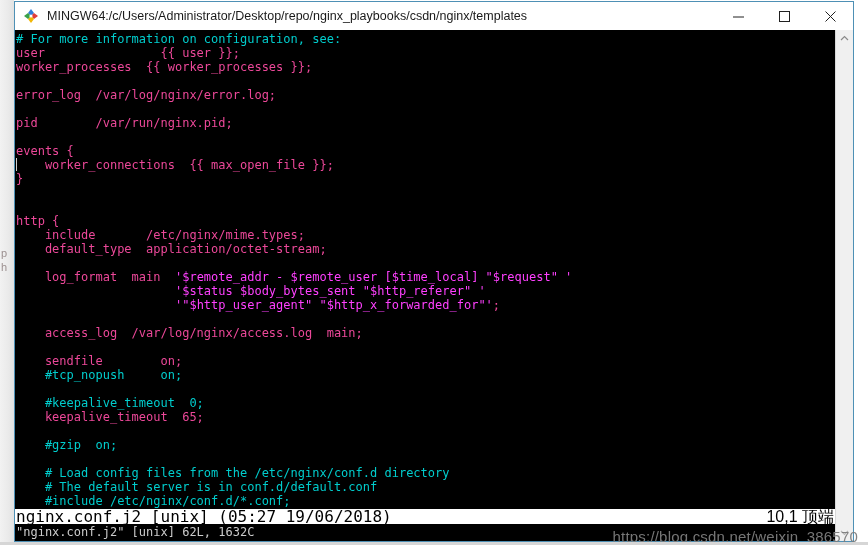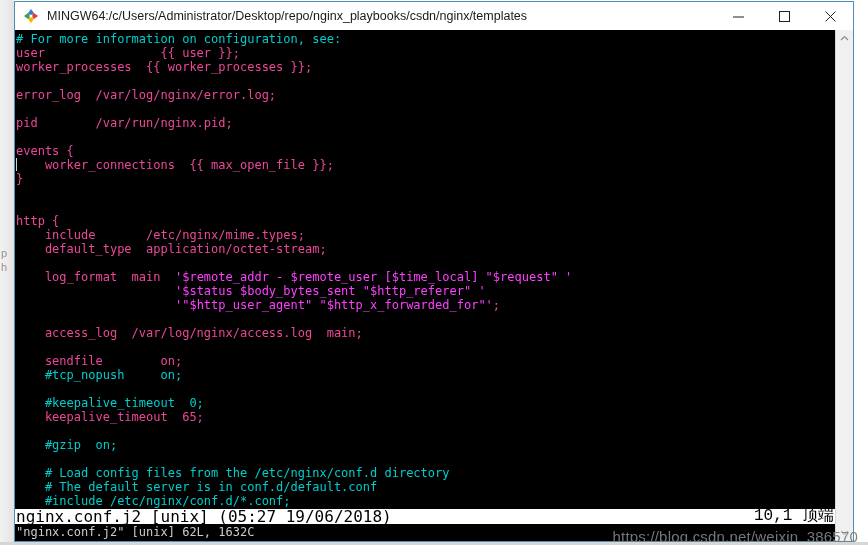--- a/index.html
+++ b/index.html
@@ -156,21 +156,21 @@
     color: #000000;
     font-family: "DejaVu Sans Mono", "Liberation Mono", monospace;
     font-size: 16px;
     white-space: pre;
     display: flex;
     justify-content: space-between;
     padding: 0 1px;
     box-sizing: border-box;
   }
   .statusline .right {
-    font-family: Liberation Mono, monospace;
+    font-family: Liberation Sans, sans-serif;
   }
   .cmdline {
     position: absolute;
     left: 0; right: 0;
     height: 16px;
     line-height: 16px;
     background: #000000;
     color: #cccccc;
     font-family: "DejaVu Sans Mono", "Liberation Mono", monospace;
     font-size: 12px;

